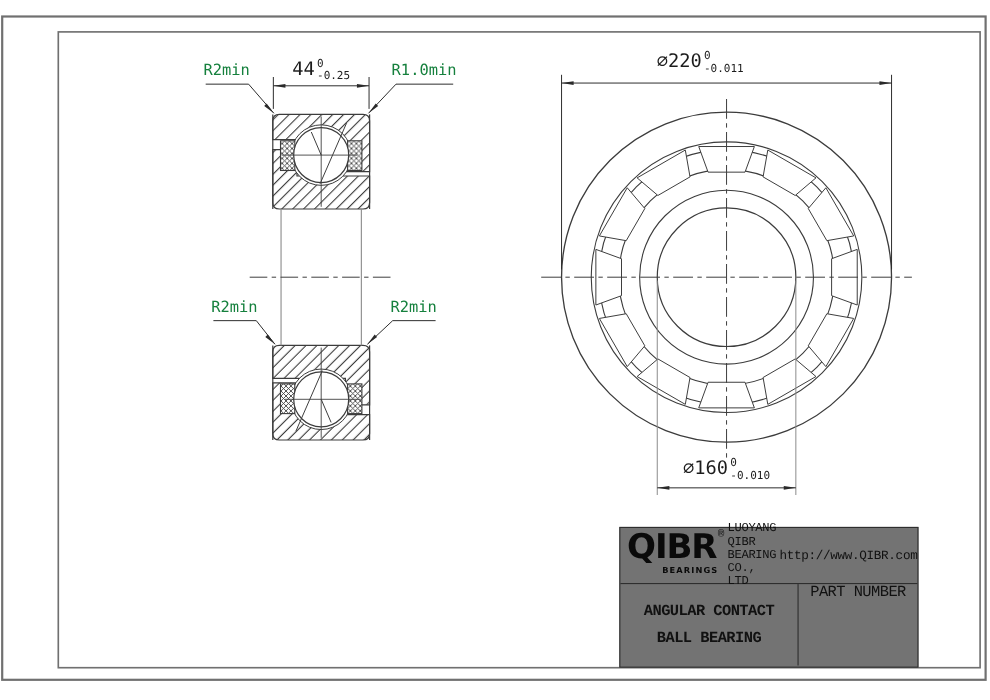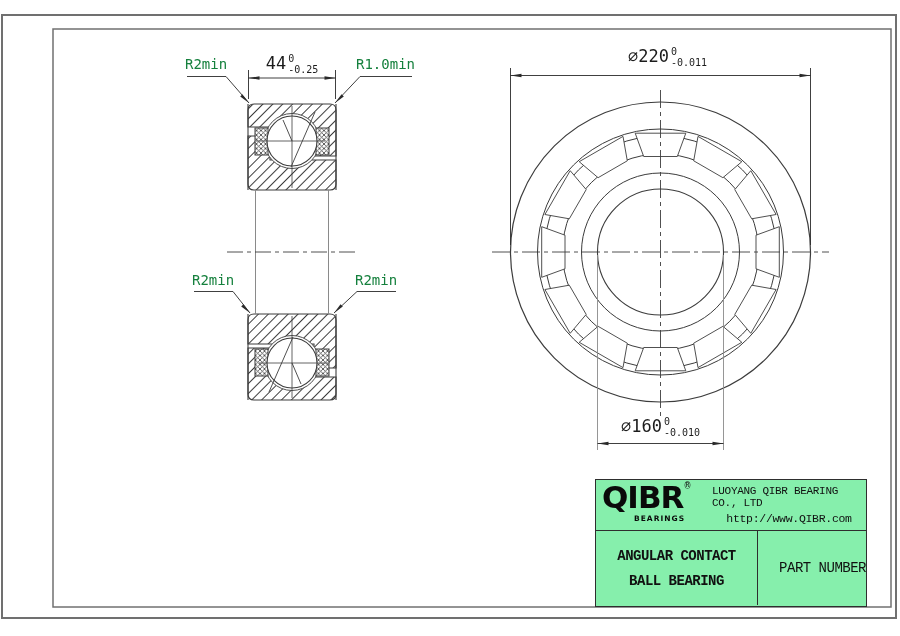--- a/index.html
+++ b/index.html
@@ -4,34 +4,34 @@
 <style>
   html,body{margin:0;padding:0;background:#ffffff;}
   #canvas{position:relative;width:900px;height:636px;background:#ffffff;overflow:hidden;
           font-family:"Liberation Mono",monospace;color:#111;}
   svg{position:absolute;left:0;top:0;}
   .txt{position:absolute;white-space:nowrap;}
   .dimtxt{font-family:"DejaVu Sans Mono",monospace;font-size:17px;color:#1c1c1c;display:flex;justify-content:center;align-items:flex-start;}
   .tol{display:inline-flex;flex-direction:column;font-size:10px;line-height:1.05;margin-left:2px;transform:translateY(1px);}
   .rlab{font-family:"DejaVu Sans Mono",monospace;font-size:14px;color:#15803d;}
   
-  .tb{position:absolute;left:595px;top:479px;width:272px;height:128px;border:1.5px solid #2e2e2e;box-sizing:border-box;background:#86efac;}
+  .tb{position:absolute;left:563px;top:479px;width:272px;height:128px;border:1.5px solid #2e2e2e;box-sizing:border-box;background:#737373;}
   .tb-top{height:51px;border-bottom:1.5px solid #2e2e2e;display:flex;box-sizing:border-box;}
   .tb-logo{width:116px;position:relative;padding-left:6px;box-sizing:border-box;}
   .brand-row{display:flex;align-items:flex-start;line-height:1;margin-top:2px;}
   .brand{font-family:"DejaVu Sans",sans-serif;font-weight:bold;font-size:31px;letter-spacing:-1px;color:#0a0a0a;}
   .regmark{font-size:10px;margin-left:1px;margin-top:0px;}
   .brand-sub{font-family:"DejaVu Sans",sans-serif;font-weight:bold;font-size:7.5px;letter-spacing:1px;color:#0a0a0a;margin-left:32px;margin-top:1px;}
-  .tb-company{flex:1;display:flex;flex-direction:column;justify-content:center;align-items:center;gap:3px;}
+  .tb-company{flex:1;display:flex;flex-direction:row;justify-content:center;align-items:center;gap:3px;}
   .company-line{font-size:11px;letter-spacing:-0.3px;}
   .website-line{font-size:11.5px;letter-spacing:-0.3px;}
   .tb-bottom{display:flex;height:74px;}
   .tb-product{width:162px;border-right:1.5px solid #2e2e2e;box-sizing:border-box;display:flex;flex-direction:column;justify-content:center;align-items:center;gap:9px;}
   .product-line{font-size:14px;letter-spacing:-0.5px;font-weight:bold;}
-  .tb-part{flex:1;display:flex;flex-direction:column;justify-content:center;align-items:flex-end;gap:8px;}
+  .tb-part{flex:1;display:flex;flex-direction:row;justify-content:center;align-items:flex-start;gap:8px;}
   .part-label{font-size:14px;letter-spacing:-0.5px;}
   .part-number{font-size:17px;letter-spacing:-1.2px;}
 </style>
 </head>
 <body>
 
 <div id="canvas">
 
   <svg width="900" height="636" viewBox="0 0 900 636">
     <defs>
@@ -146,21 +146,21 @@
   <div class="txt rlab" style="left:355px;top:272px;">R2min</div>
 
   <div class="txt dimtxt" style="left:250px;top:53px;width:84px;">
     <span>44</span>
     <span class="tol">
       <span>0</span>
       <span>-0.25</span>
     </span>
   </div>
 
-  <div class="txt dimtxt" style="left:597px;top:46px;width:141px;">
+  <div class="txt dimtxt" style="left:566px;top:46px;width:141px;">
     <span>⌀220</span>
     <span class="tol">
       <span>0</span>
       <span>-0.011</span>
     </span>
   </div>
 
   <div class="txt dimtxt" style="left:590px;top:416px;width:141px;">
     <span>⌀160</span>
     <span class="tol">

